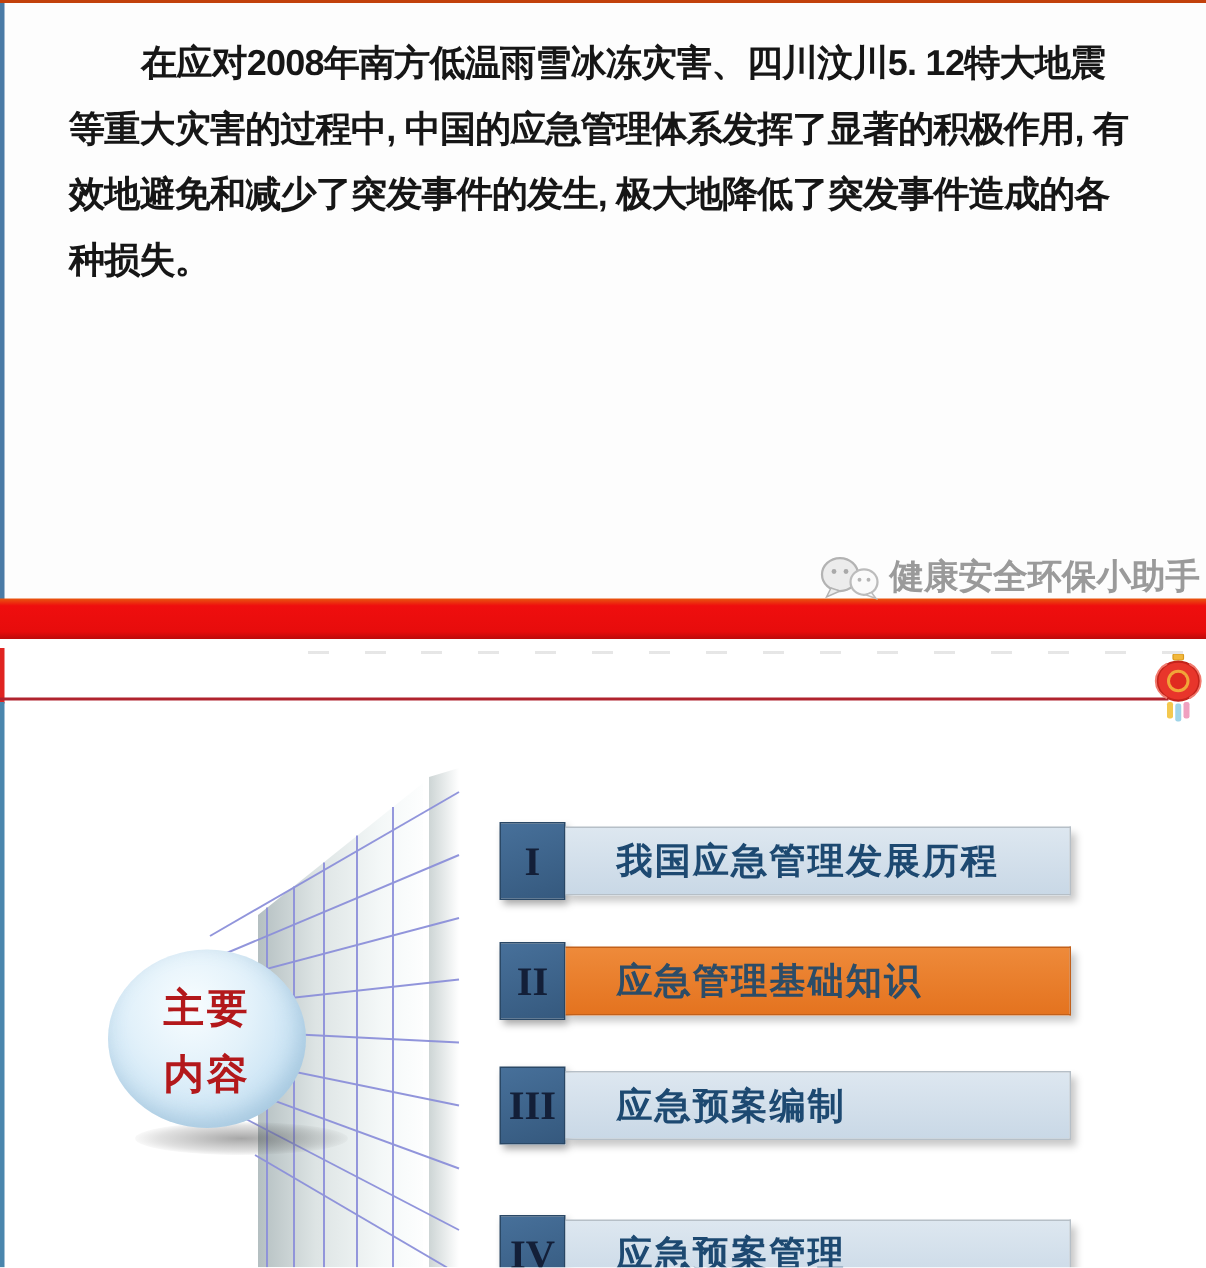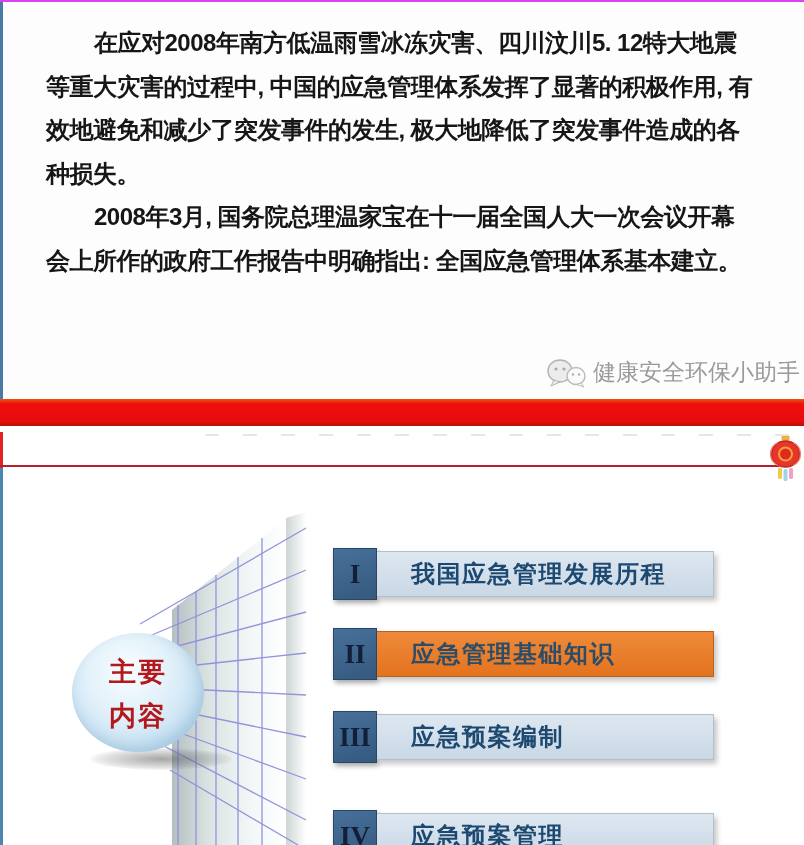--- a/index.html
+++ b/index.html
@@ -1,29 +1,29 @@
 <!DOCTYPE html>
 <html><head>
 <meta charset="utf-8">
 <style>
   html,body{margin:0;padding:0;background:#fff;}
   .screen{position:relative;width:804px;height:845px;background:#fff;overflow:hidden;
           font-family:"Liberation Sans","DejaVu Sans",sans-serif;}
 
   
   .slide1{position:absolute;left:0;top:0;width:804px;height:399px;background:#fdfdfd;
-          border-top:2px solid #d946ef;box-sizing:border-box;text-decoration:underline;}
+          border-top:2px solid #c2410c;box-sizing:border-box;text-decoration:underline;}
   .slide1-leftline{position:absolute;left:0;top:0;width:3px;height:399px;background:#4a7ba6;}
   .text-block{position:absolute;left:46px;top:19px;width:712px;
               font-size:24px;line-height:43.5px;font-weight:600;color:#161616;letter-spacing:-0.5px;}
   .text-block p{margin:0;text-indent:2em;}
 
   
-  .watermark{position:absolute;left:546px;top:357px;display:flex;align-items:center;gap:5px;
-             color:#9a9a9a;font-size:23px;font-weight:400;z-index:6;white-space:nowrap;}
+  .watermark{position:absolute;left:546px;top:369px;display:flex;align-items:center;gap:5px;
+             color:#9a9a9a;font-size:23px;font-weight:700;z-index:6;white-space:nowrap;}
   .watermark svg{display:block;}
 
   
   .red-bar{position:absolute;left:0;top:399px;width:804px;height:27px;
            background:linear-gradient(#e8570f 0%,#ef0e0e 18%,#e70c0c 82%,#bc0b0b 100%);z-index:4;}
 
   
   .slide2{position:absolute;left:0;top:432px;width:804px;height:413px;background:#fff;}
   .dashes{position:absolute;left:205px;top:2px;width:592px;height:2px;opacity:.65;
           background:repeating-linear-gradient(90deg,#d9d9d9 0 14px,transparent 14px 38px);}
@@ -61,21 +61,20 @@
 </style>
 </head>
 <body>
 
 <div class="screen">
 
   <section class="slide1">
     <div class="slide1-leftline"></div>
     <div class="text-block">
       <p>在应对2008年南方低温雨雪冰冻灾害、四川汶川5. 12特大地震等重大灾害的过程中, 中国的应急管理体系发挥了显著的积极作用, 有效地避免和减少了突发事件的发生, 极大地降低了突发事件造成的各种损失。</p>
-      <p>2008年3月, 国务院总理温家宝在十一届全国人大一次会议开幕会上所作的政府工作报告中明确指出: 全国应急管理体系基本建立。</p>
     </div>
   </section>
 
   <div class="watermark">
     <span>
       <svg width="42" height="30" viewBox="0 0 42 30">
         <ellipse cx="14" cy="13" rx="12" ry="11" fill="#ececec" stroke="#b3b3b3" stroke-width="1.5"></ellipse>
         <path d="M8 22 L5 28 L14 24 Z" fill="#ececec" stroke="#b3b3b3" stroke-width="1"></path>
         <circle cx="10" cy="11" r="1.6" fill="#a9a9a9"></circle>
         <circle cx="18" cy="11" r="1.6" fill="#a9a9a9"></circle>

